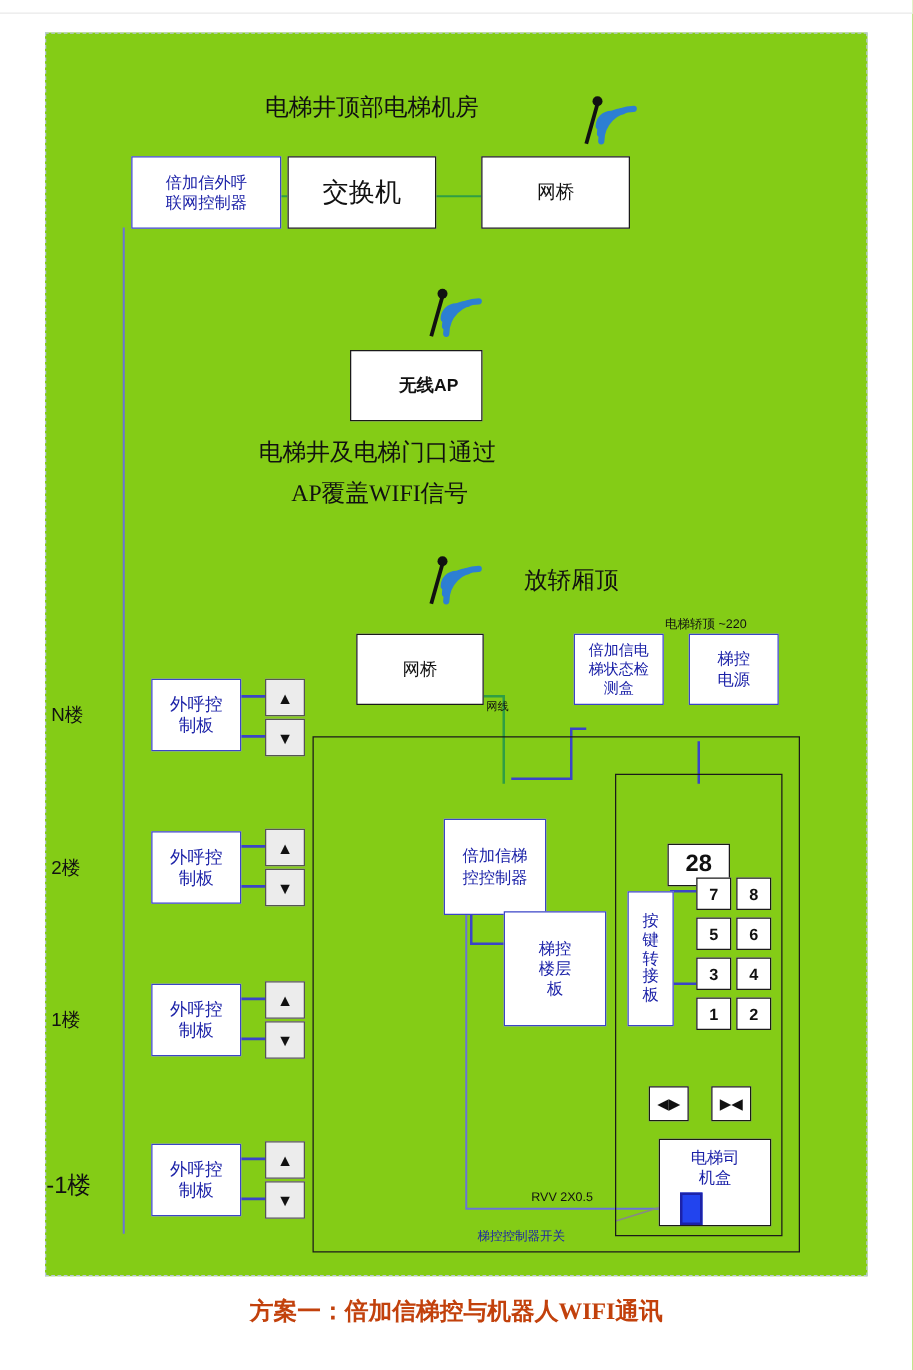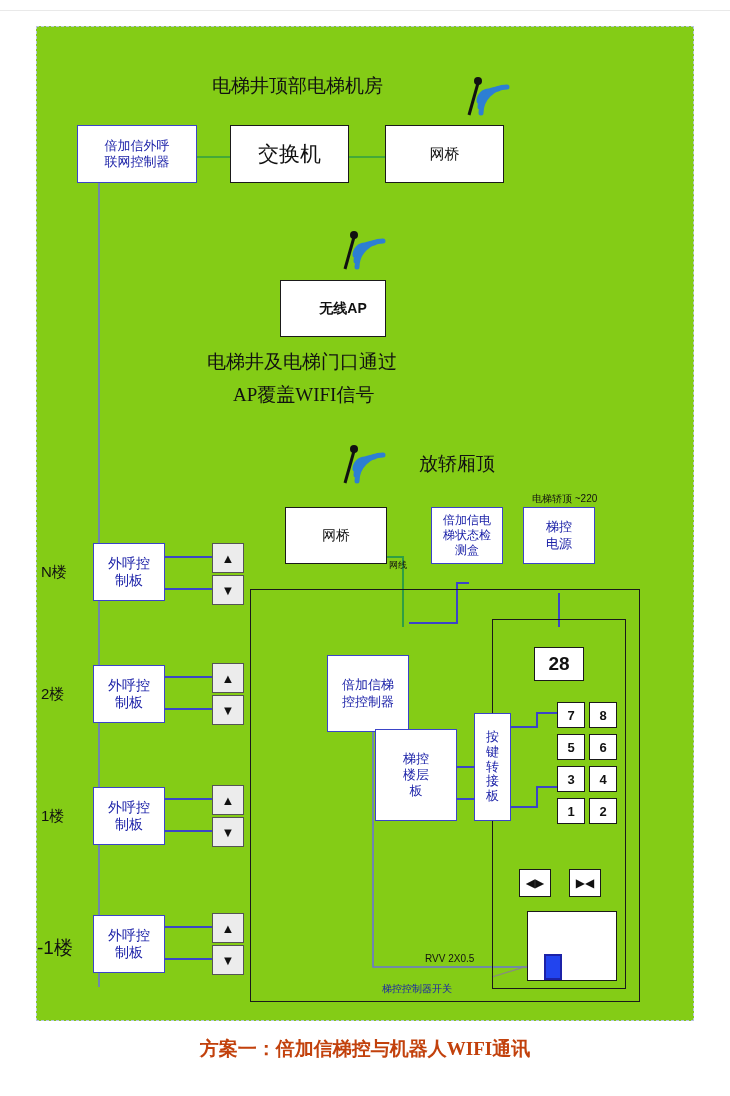--- a/index.html
+++ b/index.html
@@ -23,21 +23,21 @@
   .box{
     position:absolute;
     box-sizing:border-box;
     background:#ffffff;
     display:flex;align-items:center;justify-content:center;
     text-align:center;
     line-height:1.25;
     font-size:13px;
     color:#111;
   }
-  .blue{border:1.6px solid #3b44c8;color:#1c22a8;}
+  .blue{border:1.6px solid #3b44c8;color:#1c22a8;margin-left:28px;}
   .black{border:1.6px solid #1a1a1a;color:#111;}
   .label{
     position:absolute;
     color:#111;
     font-size:13px;
     white-space:pre;
   }
   .big{
     font-size:19px;
     font-family:"Liberation Serif","DejaVu Serif",serif;
@@ -195,21 +195,21 @@
   </div>
 
   <div class="box blue" style="left:437px;top:686px;width:37px;height:108px;font-size:13px;">
     <span style="white-space:pre-line;line-height:1.15;">按
 键
 转
 接
 板</span>
   </div>
 
-  <div class="box black" style="left:497px;top:620px;width:50px;height:34px;font-size:19px;font-weight:bold;">
+  <div class="box black" style="left:497px;top:648px;width:50px;height:34px;font-size:19px;font-weight:bold;">
     <span>28</span>
   </div>
 
   <div class="keypad" style="left:520px;top:675px;">
     <div class="key">7</div>
     <div class="key">8</div>
     <div class="key">5</div>
     <div class="key">6</div>
     <div class="key">3</div>
     <div class="key">4</div>
@@ -218,20 +218,22 @@
   </div>
 
   <div class="doorbtn" style="left:482px;top:842px;">
     <span>◀▶</span>
   </div>
   <div class="doorbtn" style="left:532px;top:842px;">
     <span>▶◀</span>
   </div>
 
   <div style="position:absolute;left:490px;top:884px;width:90px;height:70px;border:1.6px solid #1a1a1a;box-sizing:border-box;background:#fff;">
+    <div style="text-align:center;font-size:13px;color:#1c22a8;padding-top:6px;line-height:1.2;white-space:pre-line;">电梯司
+机盒</div>
     <div style="position:absolute;left:16px;top:42px;width:14px;height:22px;border:2px solid #1c22a8;background:#2244ee;"></div>
   </div>
 
   <div class="label small" style="left:388px;top:926px;">RVV 2X0.5</div>
   <div class="label small" style="left:345px;top:955px;color:#1c22a8;">梯控控制器开关</div>
 
   <div class="label" style="left:4px;top:536px;font-size:15px;">N楼</div>
   <div class="box blue" style="left:56px;top:516px;width:72px;height:58px;font-size:14px;">
     <span style="white-space:pre-line;">外呼控
 制板</span>

